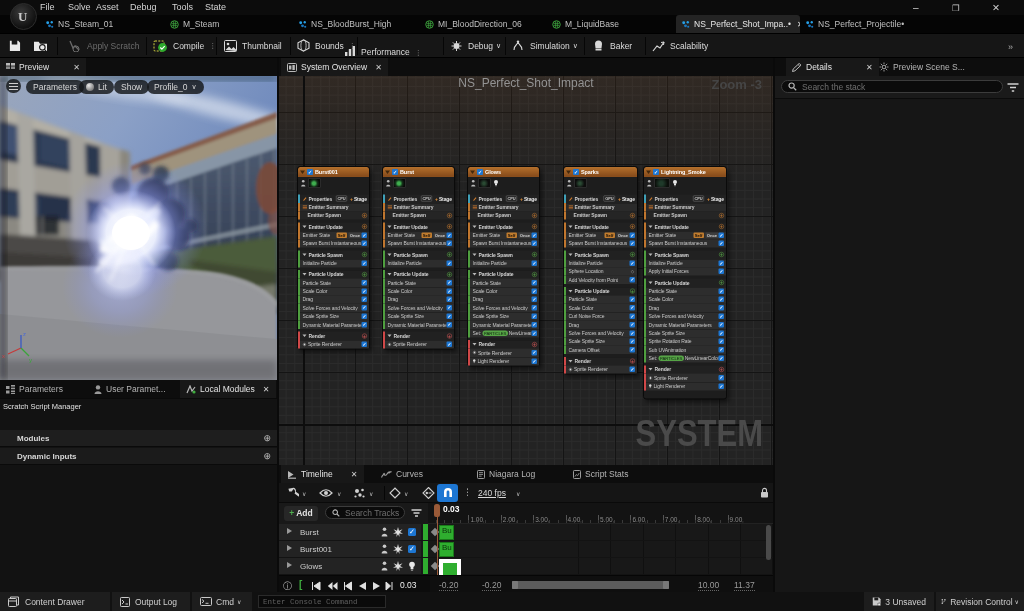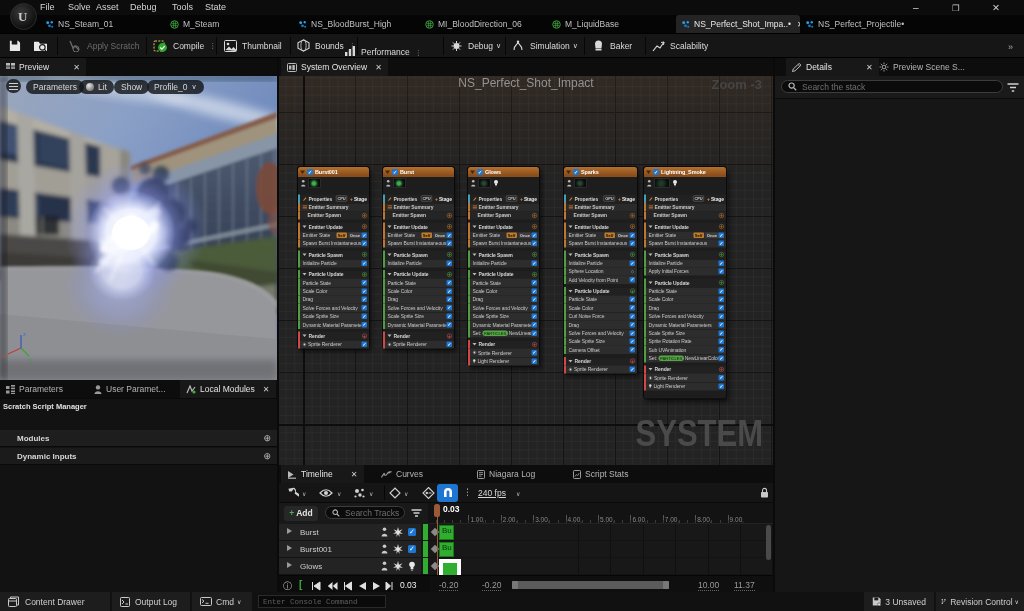--- a/index.html
+++ b/index.html
@@ -390,21 +390,21 @@
     <div class="ptab" style="left:88px;"><svg width="8" height="9" viewBox="0 0 8 9" style="margin-right:4px;">
           <circle cx="4" cy="2.4" r="2.2" fill="#9a9a9a"></circle>
           <path d="M0.5 9 C0.5 5.4 7.5 5.4 7.5 9 Z" fill="#9a9a9a"></path>
         </svg>User Paramet...</div>
     <div class="ptab active" style="left:180px;"><svg width="10" height="9" viewBox="0 0 10 9" style="margin-right:4px;">
           <path d="M1 8 L4 1 L6 6 L9 2" stroke="#b9b9b9" stroke-width="1.2" fill="none"></path>
           <circle cx="8" cy="7" r="1.6" fill="#3fae3f"></circle>
         </svg>Local Modules <span class="x">✕</span></div>
   </div>
   <div id="params" class="abs">
-    <div class="abs" style="left:3px; top:3px; font-size:7.5px; font-weight:bold; color:#e0e0e0;">Scratch Script Manager</div>
+    <div class="abs" style="left:3px; top:3px; font-size:7.5px; font-weight:normal; color:#e0e0e0;">Scratch Script Manager</div>
     <div class="abs" style="left:0; top:31px; width:277px; height:17px; background:#1e1e1e; border-bottom:1px solid #0a0a0a;">
       <span style="position:absolute; left:17px; top:4px; font-size:8px; font-weight:bold; color:#d6d6d6;">Modules</span>
       <span style="position:absolute; right:6px; top:3px; font-size:9px; color:#bbb;">⊕</span>
     </div>
     <div class="abs" style="left:0; top:49px; width:277px; height:17px; background:#1b1b1b; border-bottom:1px solid #0a0a0a;">
       <span style="position:absolute; left:17px; top:4px; font-size:8px; font-weight:bold; color:#d6d6d6;">Dynamic Inputs</span>
       <span style="position:absolute; right:6px; top:3px; font-size:9px; color:#bbb;">⊕</span>
     </div>
   </div>
 

